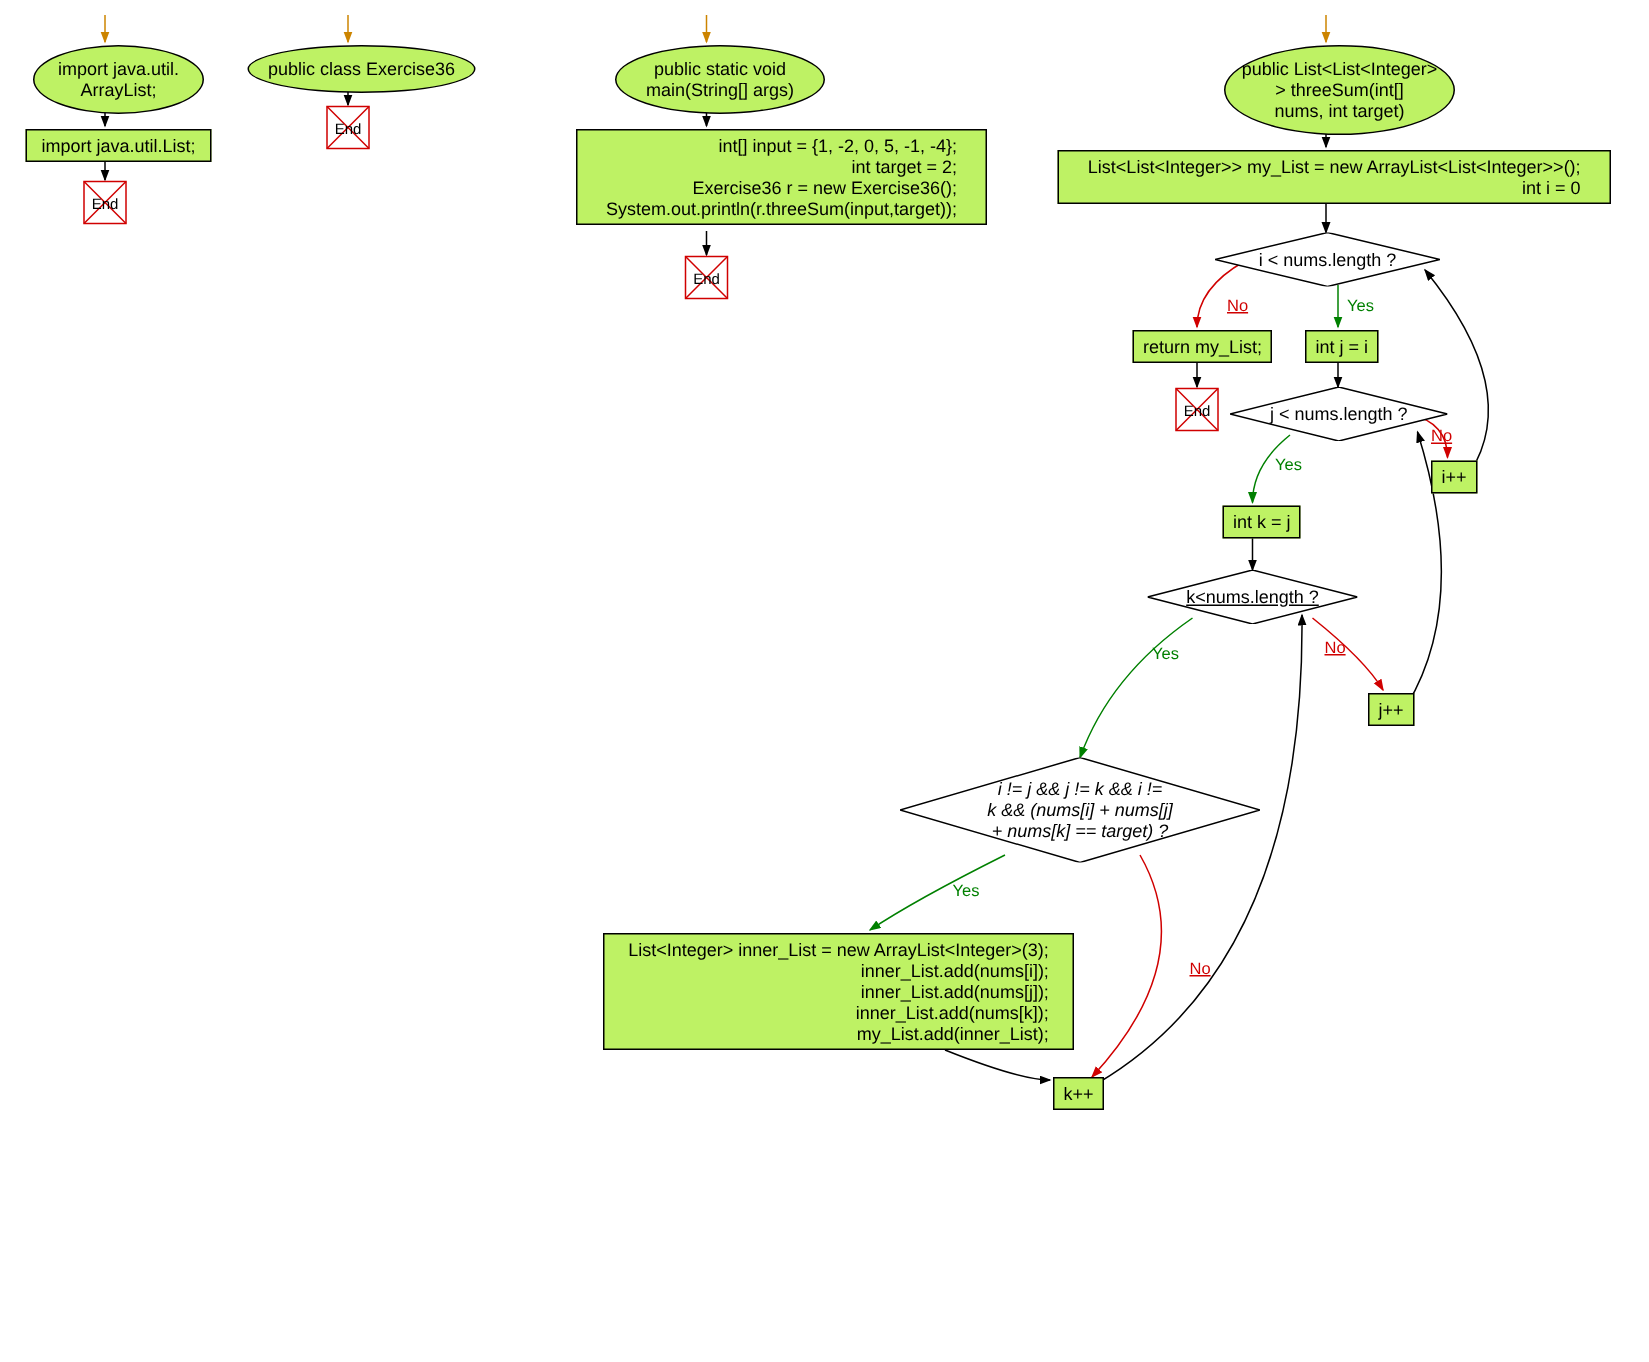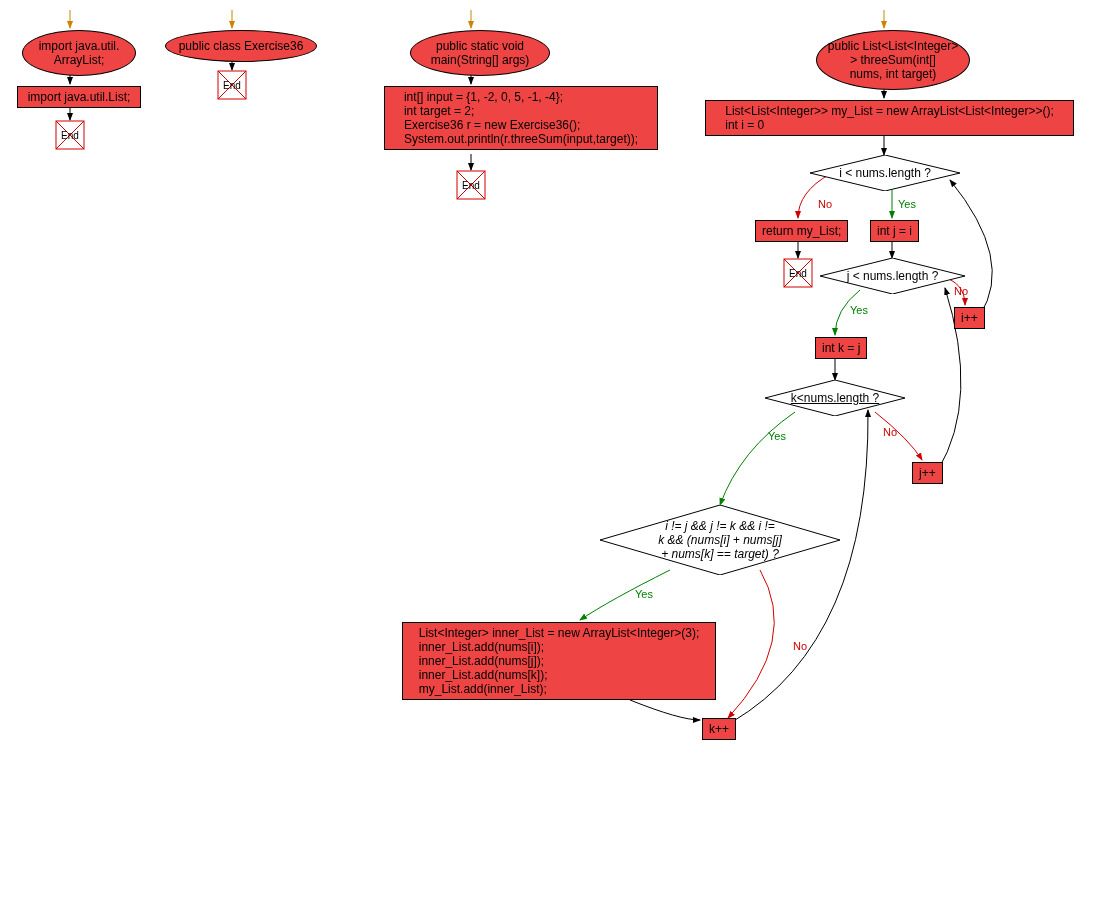--- a/index.html
+++ b/index.html
@@ -11,31 +11,31 @@
   width: 1099px;
   height: 908px;
   position: relative;
 }
 .node {
   position: absolute;
   text-align: center;
   display: flex;
   align-items: center;
   justify-content: center;
-  background: #ef4444;
+  background: #bef264;
 }
 .ellipse {
   border: 1px solid #000;
   border-radius: 50%;
   padding: 4px 8px;
 }
 .rect {
   border: 1px solid #000;
   padding: 3px 6px;
-  text-align: left;
+  text-align: right;
 }
 .end-box {
   width: 30px;
   height: 30px;
   position: absolute;
 }
 .end-box svg {
   width: 100%;
   height: 100%;
 }
@@ -56,21 +56,21 @@
   position: relative;
   z-index: 1;
   text-align: center;
   padding: 0 8px;
 }
 .label {
   position: absolute;
   font-size: 11px;
 }
 .yes { color: #008000; text-align: center; }
-.no { color: #d00000; }
+.no { color: #d00000; text-decoration: underline; }
 </style>
 </head>
 <body>
 
 <svg width="1099" height="908" style="position:absolute;top:0;left:0;pointer-events:none;">
   <defs>
     <marker id="arrow-black" markerWidth="8" markerHeight="8" refX="7" refY="3" orient="auto">
       <path d="M0,0 L8,3 L0,6 Z" fill="#000"></path>
     </marker>
     <marker id="arrow-green" markerWidth="8" markerHeight="8" refX="7" refY="3" orient="auto">

